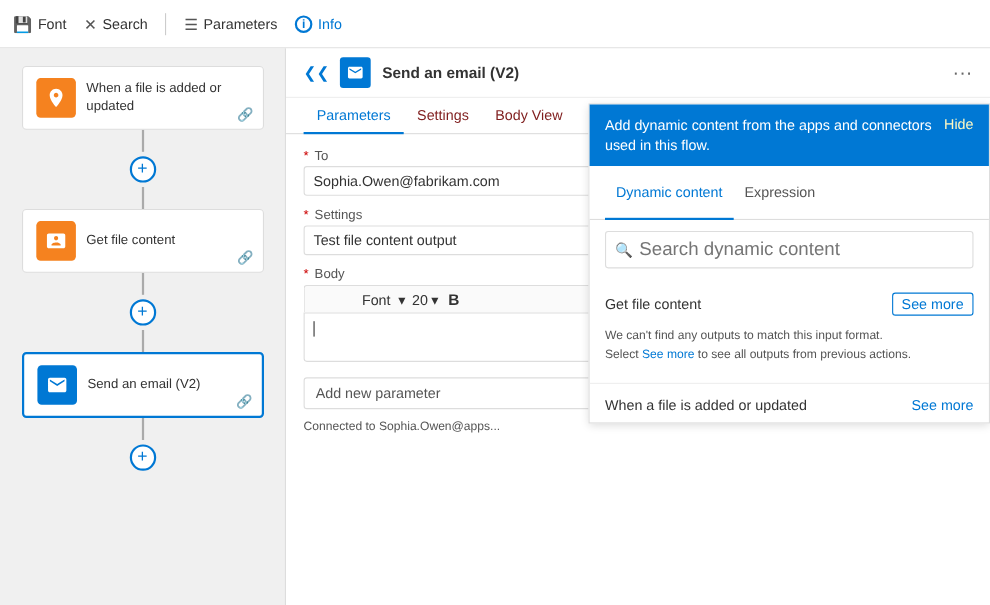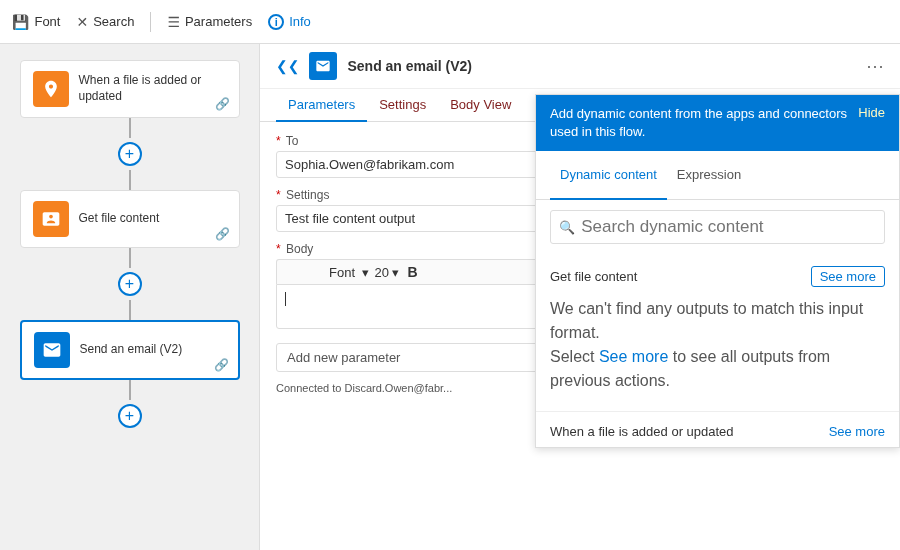--- a/index.html
+++ b/index.html
@@ -400,21 +400,21 @@
     .see-more-btn {
       color: #0078d4;
       cursor: pointer;
       font-size: 13px;
       border: 1px solid #0078d4;
       padding: 2px 8px;
       border-radius: 3px;
     }
 
     .dynamic-message {
-      font-size: 16px;
+      font-size: 11px;
       color: #555;
       line-height: 1.5;
       padding: 4px 0 8px 0;
     }
     .dynamic-message a {
       color: #0078d4;
       text-decoration: none;
     }
 
     .dynamic-divider {
@@ -578,21 +578,21 @@
         </div>
       </div>
 
       <div class="form-group">
         <button class="add-param-btn">
           <span>Add new parameter</span>
         </button>
       </div>
 
       <div class="connected-text">
-        <span>Connected to Discard.Owen@fabr...</span>
+        <span>Connected to Sophia.Owen@apps...</span>
       </div>
 
     </div>
 
     <div class="dynamic-panel">
 
       <div class="dynamic-header">
         <span class="dynamic-header-text">Add dynamic content from the apps and connectors used in this flow.</span>
         <span class="dynamic-hide-btn">Hide</span>
       </div>

